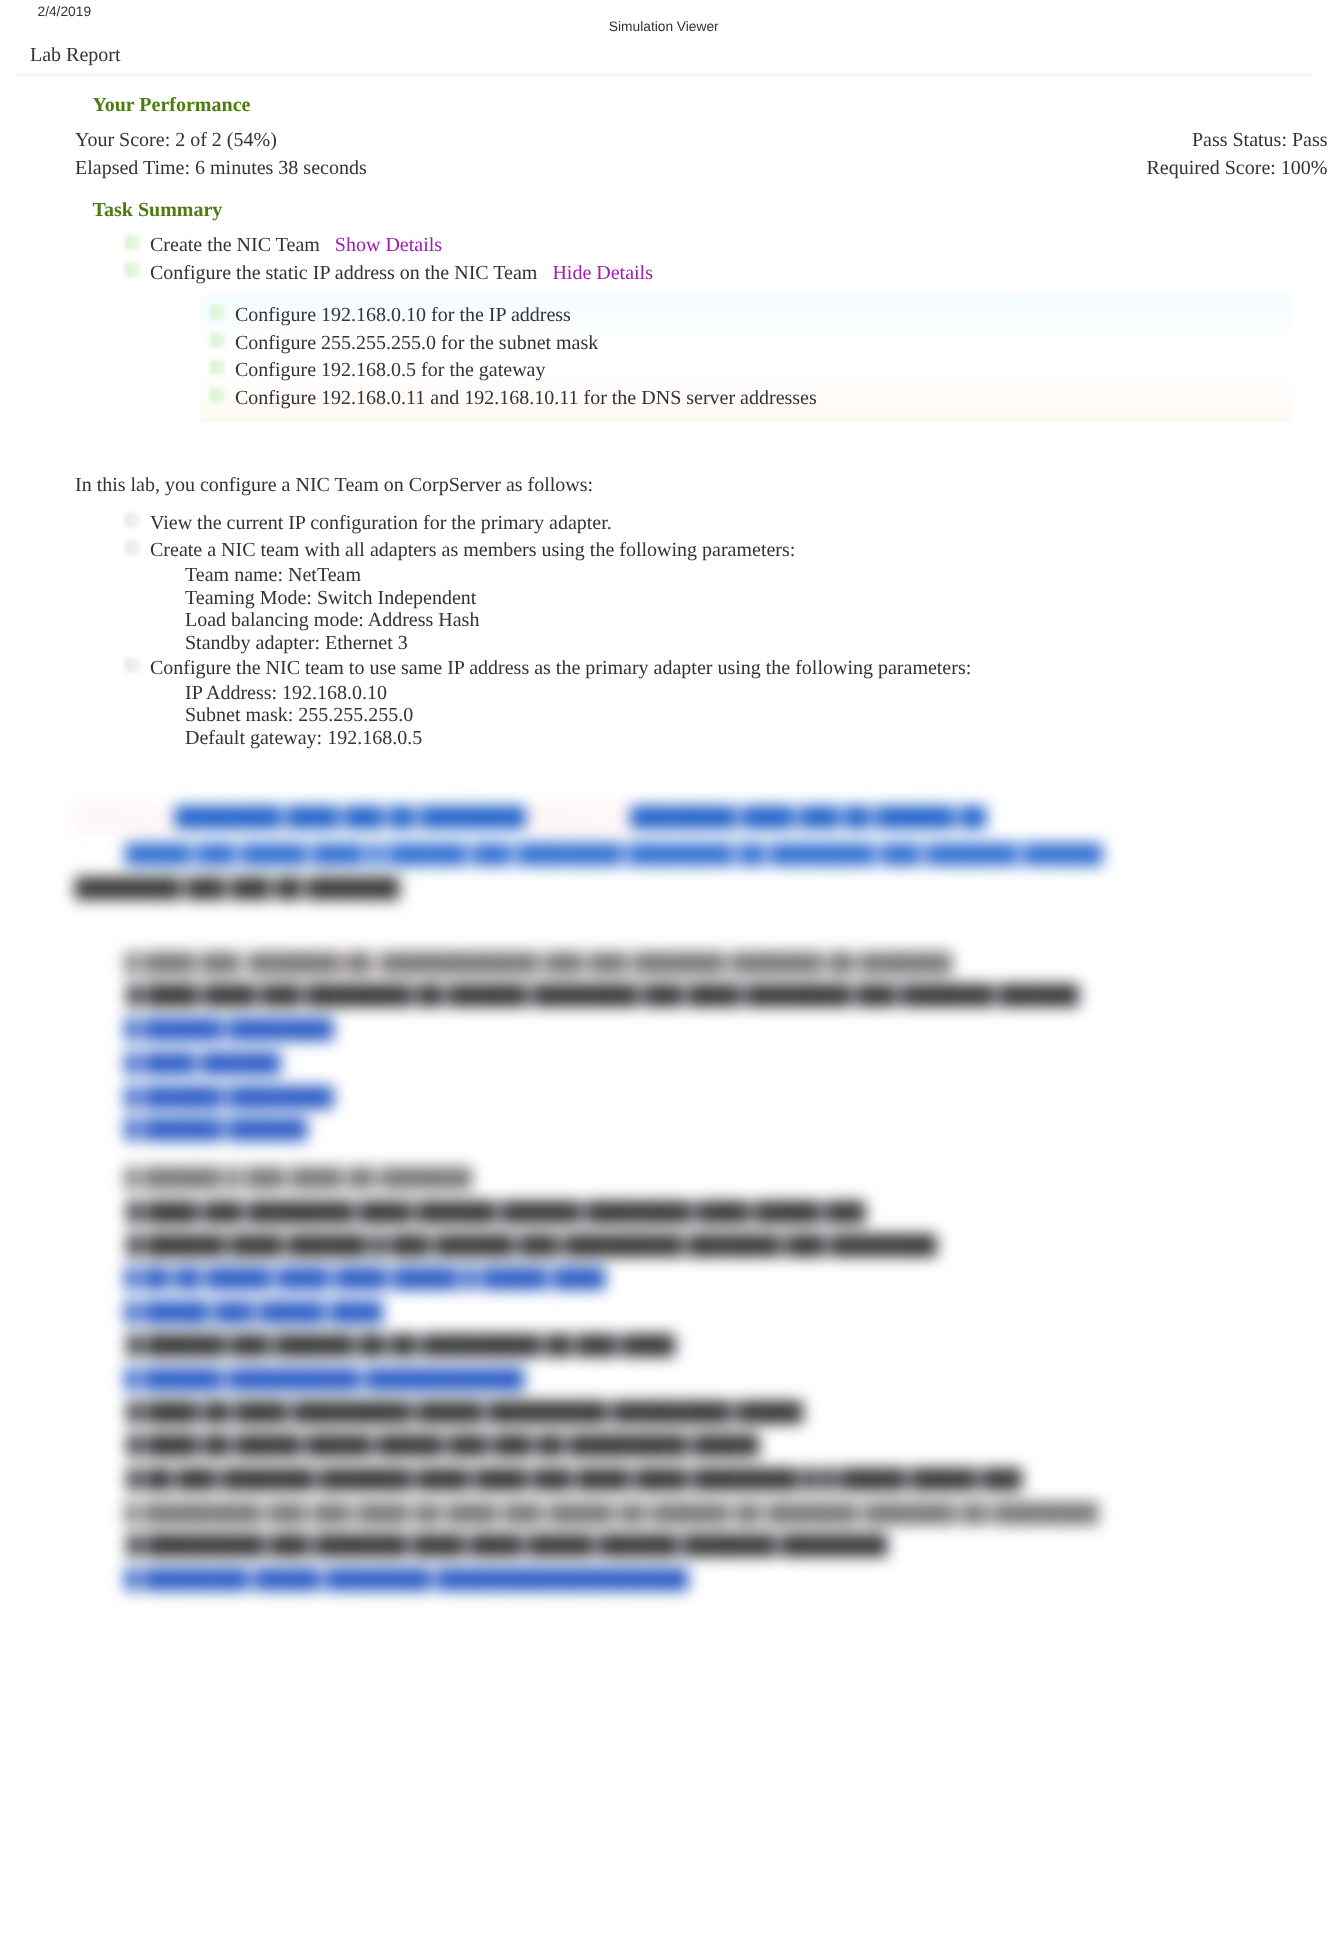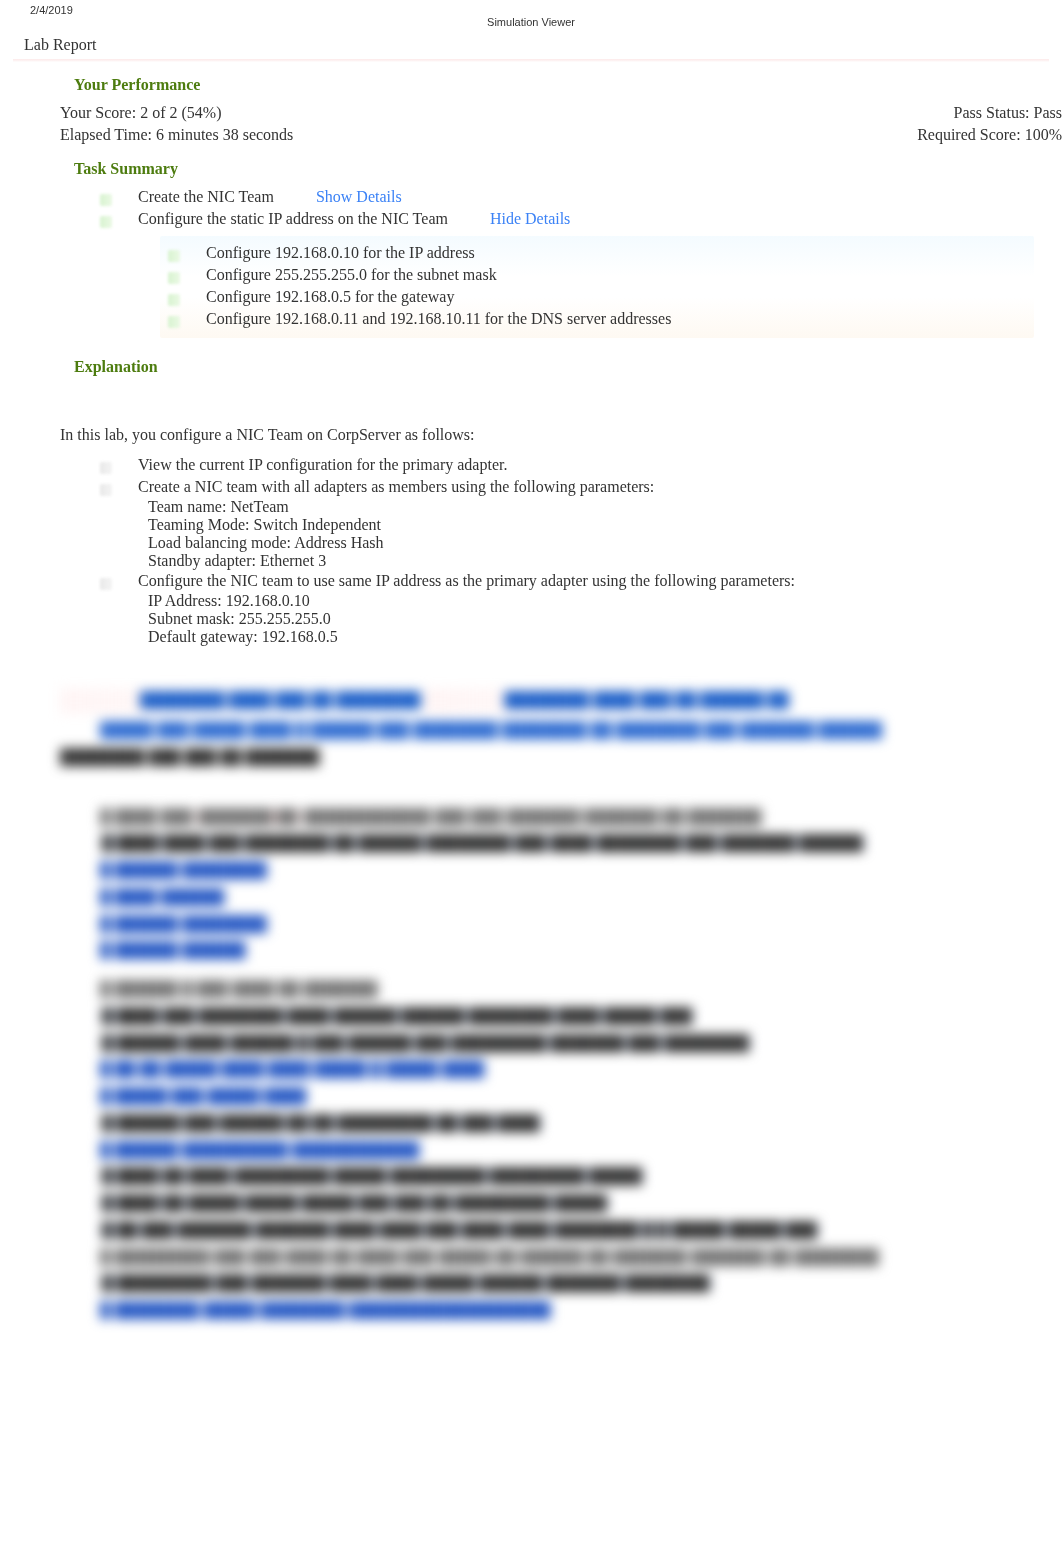--- a/index.html
+++ b/index.html
@@ -43,44 +43,43 @@
     display: flex;
     align-items: baseline;
     font-size: 16px;
     color: #333;
   }
   .score-left { flex: 1; }
   .score-right { padding-right: 130px; text-align: right; }
   .row-line { padding: 2px 0; }
   .bullet-row {
     display: flex;
-    align-items: flex-end;
+    align-items: flex-start;
     padding: 2px 0;
-    gap: 18px;
   }
   .bullet-green {
     width: 12px;
     height: 12px;
     background: linear-gradient(to right, #d8f3d0, #eaf9e4);
     border-radius: 2px;
     margin-right: 8px;
     filter: blur(1.5px);
     flex-shrink: 0;
   }
   .bullet-grey {
     width: 12px;
     height: 12px;
     background: linear-gradient(to right, #e8e8e8, #f4f4f4);
     border-radius: 2px;
     margin-right: 8px;
     filter: blur(1.5px);
     flex-shrink: 0;
   }
   .indent-1 { padding-left: 40px; }
-  .link-blue { color: #3b82f6; text-decoration: none; cursor: pointer; margin-left: 24px; }
+  .link-blue { color: #a21caf; text-decoration: none; cursor: pointer; margin-left: 12px; }
   .details-box {
     margin: 6px 28px 6px 100px;
     padding: 6px 8px 8px 8px;
     background: linear-gradient(to bottom, #f4fbff 0%, #ffffff 40%, #ffffff 60%, #fef9f2 100%);
     border-radius: 2px;
   }
   .details-box .bullet-row { padding: 2px 0; }
   .exp-text { padding: 6px 0 10px 0; font-size: 16px; color: #333; margin-top: 36px; }
   .exp-indent2 { padding-left: 88px; }
   b { font-weight: normal; }
@@ -169,21 +168,20 @@
     <div class="bullet-row">
       <span class="bullet-green"></span>
       <span>Configure 192.168.0.5 for the gateway</span>
     </div>
     <div class="bullet-row">
       <span class="bullet-green"></span>
       <span>Configure 192.168.0.11 and 192.168.10.11 for the DNS server addresses</span>
     </div>
   </div>
 
-  <div class="h2">Explanation</div>
 
   <div class="exp-text">In this lab, you configure a NIC Team on CorpServer as follows:</div>
 
   <div class="bullet-row indent-1">
     <span class="bullet-grey"></span>
     <span>View the current IP configuration for the primary adapter.</span>
   </div>
   <div class="bullet-row indent-1">
     <span class="bullet-grey"></span>
     <span>Create a NIC team with all adapters as members using the following parameters:</span>

